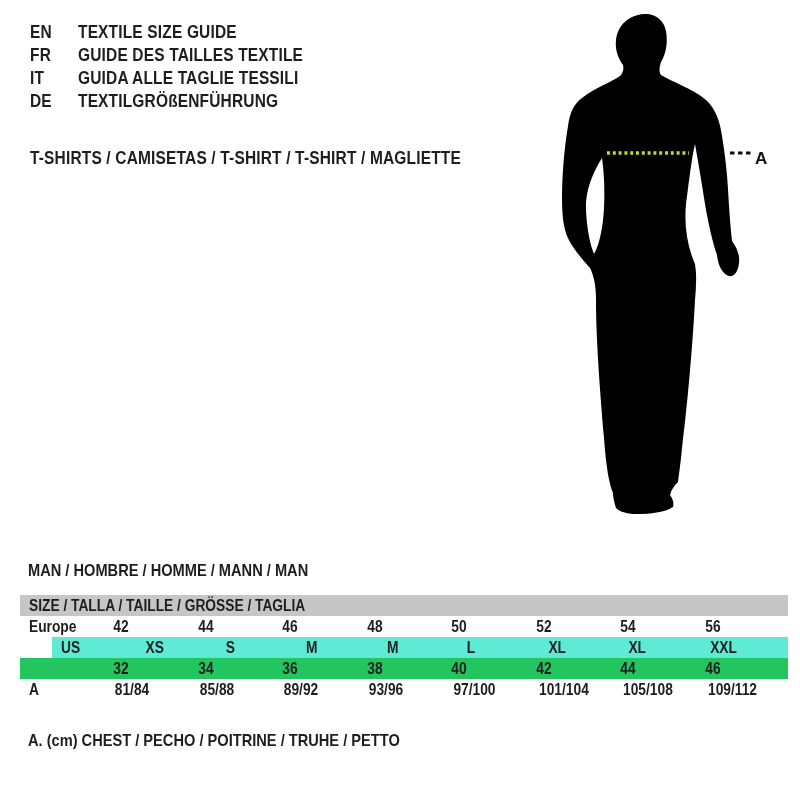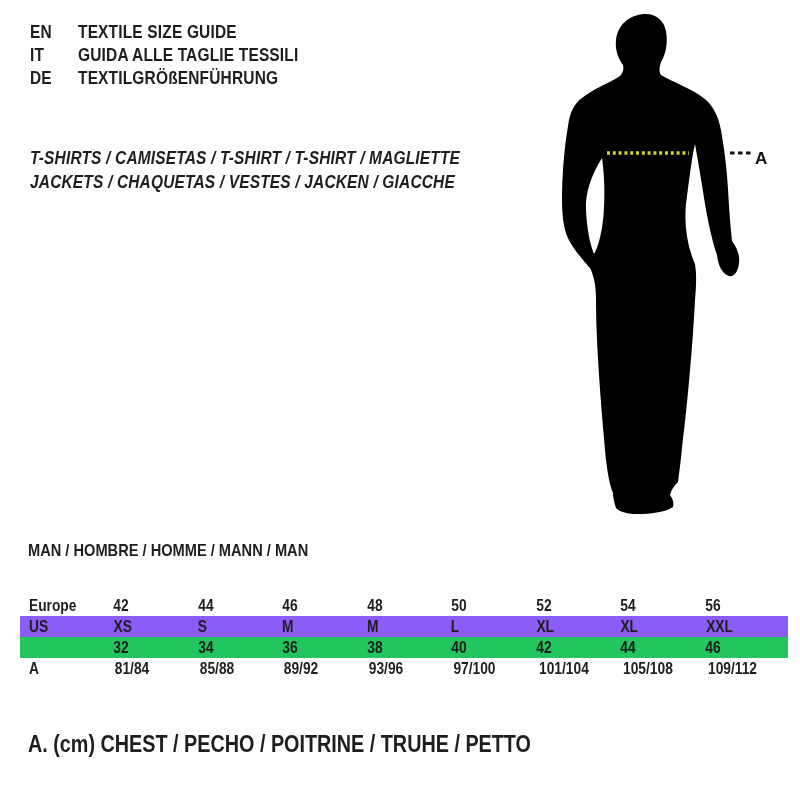--- a/index.html
+++ b/index.html
@@ -13,67 +13,68 @@
 
   
   .cx { display:inline-block; transform:scaleX(0.86); transform-origin:left center; white-space:nowrap; }
 
   
   .lang-block { position:absolute; left:30px; top:21px; }
   .lang-row { display:flex; height:23px; align-items:center; font-weight:bold; font-size:18px; letter-spacing:0.2px; }
   .lang-code { width:48px; flex:0 0 48px; }
 
   
-  .cat-block { position:absolute; left:30px; top:146px; font-weight:bold; font-size:18px; letter-spacing:0.2px;font-style:italic; }
+  .cat-block { position:absolute; left:30px; top:146px; font-weight:bold; font-size:18px; letter-spacing:0.2px; }
   .cat-line { height:24px; display:flex; align-items:center; }
 
   
   .figure-svg { position:absolute; left:556px; top:8px; width:215px; height:512px; }
 
   
-  .man-heading { position:absolute; left:28px; top:541px; font-size:17px; font-weight:bold;text-align:right; }
+  .man-heading { position:absolute; left:28px; top:561px; font-size:17px; font-weight:bold;text-align:right; }
   .size-table { position:absolute; left:20px; top:595px; width:768px; }
   .thead {
     height:21px; background:#c6c6c6; display:flex; align-items:center;
     padding-left:9px; box-sizing:border-box; font-weight:bold; font-size:16px;
   }
   .trow { display:flex; height:21px; align-items:center; font-size:16px; font-weight:bold; }
   .trow.shaded { background:#ececec; }
   .tlabel { width:92px; flex:0 0 92px; padding-left:9px; box-sizing:border-box; }
   .tcell { flex:1 1 0; text-align:left; }
   .tcell .cx { transform-origin:center center; }
 
-  .footnote { position:absolute; left:28px; top:731px; font-size:23px; font-weight:bold; }
+  .footnote { position:absolute; left:28px; top:731px; font-size:17px; font-weight:bold; }
 </style>
 </head>
 <body>
 
 <div class="page">
 
   <div class="lang-block">
     <div class="lang-row">
       <span class="lang-code"><span class="cx">EN</span></span>
       <span class="cx">TEXTILE SIZE GUIDE</span>
+    </div>
+    <div class="lang-row">
+      <span class="lang-code"><span class="cx">FR</span></span>
+      <span class="cx">GUIDE DES TAILLES TEXTILE</span>
     </div>
     <div class="lang-row">
       <span class="lang-code"><span class="cx">IT</span></span>
       <span class="cx">GUIDA ALLE TAGLIE TESSILI</span>
     </div>
     <div class="lang-row">
       <span class="lang-code"><span class="cx">DE</span></span>
       <span class="cx">TEXTILGRÖßENFÜHRUNG</span>
     </div>
   </div>
 
   <div class="cat-block">
     <div class="cat-line">
         <span class="cx">T-SHIRTS / CAMISETAS / T-SHIRT / T-SHIRT / MAGLIETTE</span>
-      </div>
-    <div class="cat-line">
-        <span class="cx">JACKETS / CHAQUETAS / VESTES / JACKEN / GIACCHE</span>
       </div>
   </div>
 
   <svg class="figure-svg" viewBox="0 0 215 512" aria-hidden="true">
     <path d="M 88 6
              C 99 5 108 12 110 23
              C 112 35 110 46 105 54
              C 103 60 103 64 105 67
              C 116 74 136 80 150 92
              C 160 101 164 114 166 128
@@ -113,34 +114,37 @@
     <line x1="51" y1="145" x2="133" y2="145" stroke-width="3.5" stroke-dasharray="3 2.8" stroke="#c9d331"></line>
     <line x1="174" y1="145" x2="195" y2="145" stroke-width="3" stroke-dasharray="4.5 3.5" stroke="#111111"></line>
     <text x="199" y="152" font-size="17" font-weight="bold" fill="#111111" dominant-baseline="middle" font-family="Liberation Sans, sans-serif">A</text>
   </svg>
 
   <div class="man-heading">
     <span class="cx">MAN / HOMBRE / HOMME / MANN / MAN</span>
   </div>
 
   <div class="size-table">
+    <div class="thead" style="background: rgb(198, 198, 198);">
+      <span class="cx">SIZE / TALLA / TAILLE / GRÖSSE / TAGLIA</span>
+    </div>
 
     <div class="trow">
       <span class="tlabel"><span class="cx">Europe</span></span>
       <span class="tcell"><span class="cx">42</span></span>
       <span class="tcell"><span class="cx">44</span></span>
       <span class="tcell"><span class="cx">46</span></span>
       <span class="tcell"><span class="cx">48</span></span>
       <span class="tcell"><span class="cx">50</span></span>
       <span class="tcell"><span class="cx">52</span></span>
       <span class="tcell"><span class="cx">54</span></span>
       <span class="tcell"><span class="cx">56</span></span>
     </div>
 
-    <div class="trow shaded" style="background: #8b5cf6;">
+    <div class="trow shaded" style="background: #5eead4; margin-left: 32px;">
       <span class="tlabel"><span class="cx">US</span></span>
       <span class="tcell"><span class="cx">XS</span></span>
       <span class="tcell"><span class="cx">S</span></span>
       <span class="tcell"><span class="cx">M</span></span>
       <span class="tcell"><span class="cx">M</span></span>
       <span class="tcell"><span class="cx">L</span></span>
       <span class="tcell"><span class="cx">XL</span></span>
       <span class="tcell"><span class="cx">XL</span></span>
       <span class="tcell"><span class="cx">XXL</span></span>
     </div>

